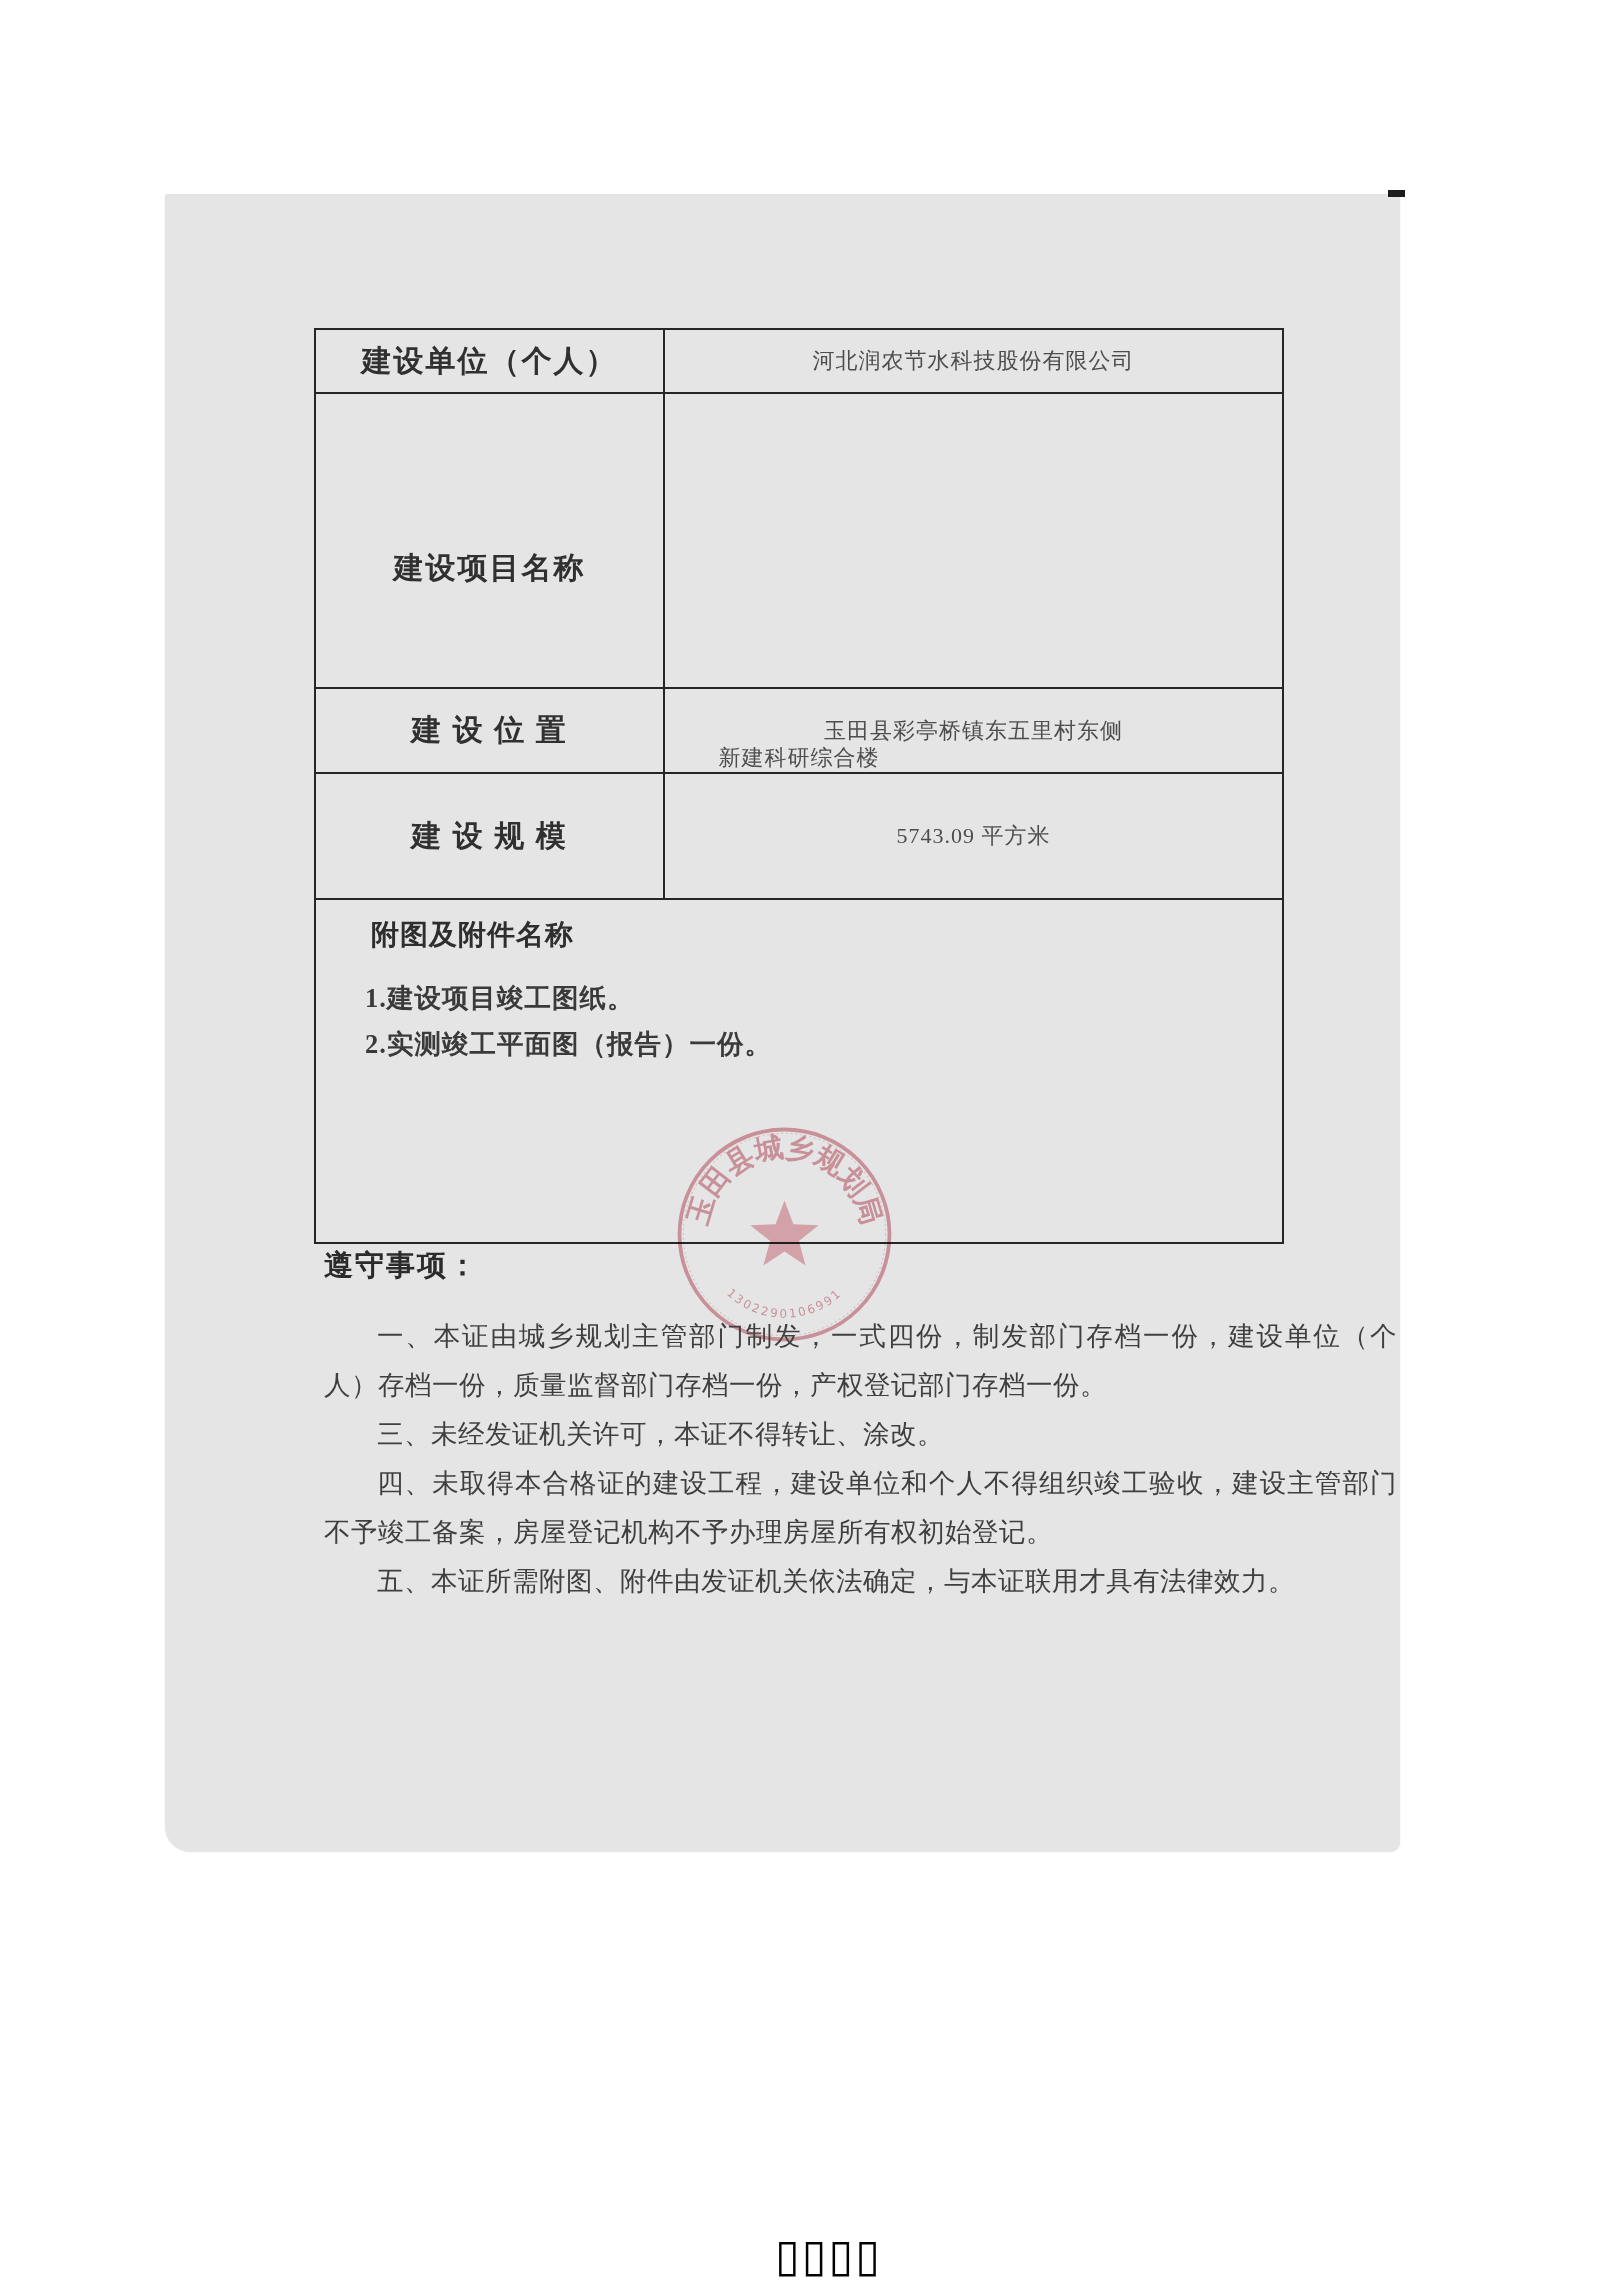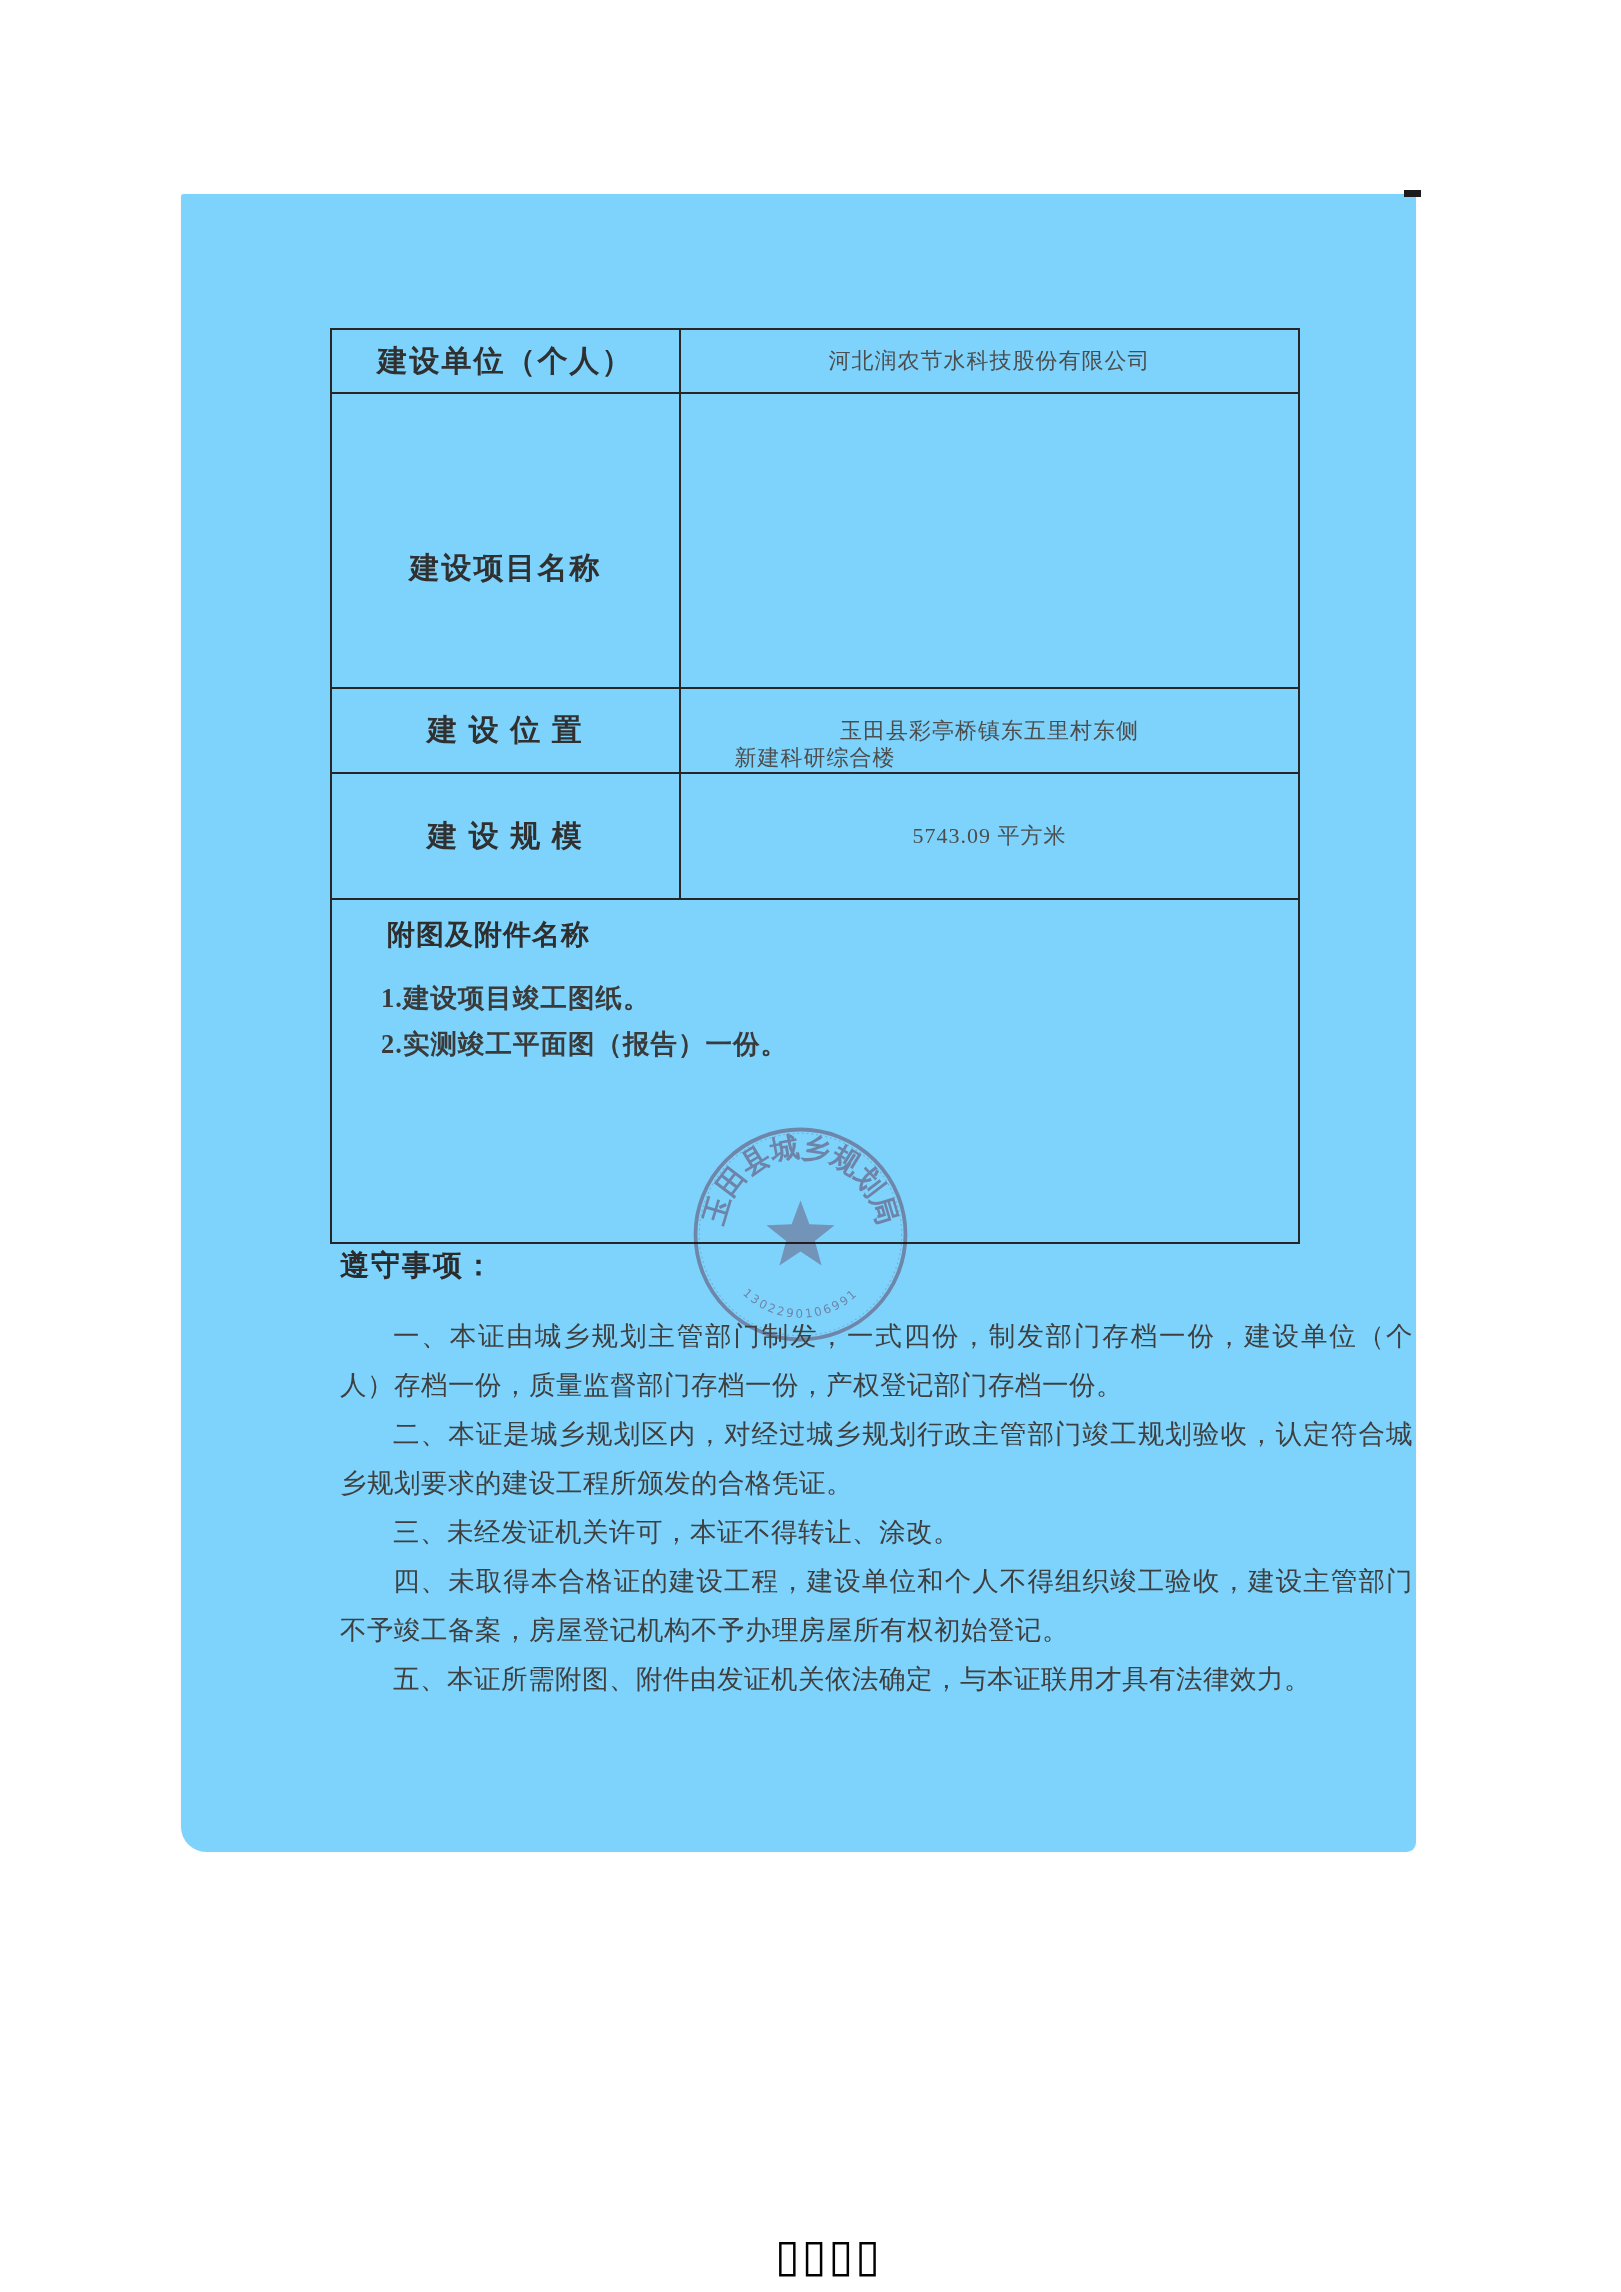--- a/index.html
+++ b/index.html
@@ -7,24 +7,23 @@
     position:relative;
     width:1621px;height:2293px;
     background:#ffffff;
     overflow:hidden;
     font-family:"Liberation Serif","DejaVu Serif",serif;
   }
   
   .page{
     position:absolute;left:165px;top:194px;
     width:1235px;height:1658px;
-    background:#7dd3fc;
+    background:#e5e5e5;
     border-radius:2.9px 2.9px 9.8px 25.5px;
     box-shadow:0 0 2px rgba(0,0,0,0.08);
-    margin-left:16px;
   }
   .corner-mark{
     position:absolute;right:-4.9px;top:-3.9px;
     width:16.7px;height:6.9px;background:#1c1c1c;
   }
   
   .doc-table{
     position:absolute;left:149px;top:134px;
     width:970px;height:916px;
     border:2.9px solid #262626;
@@ -134,21 +133,20 @@
         <text font-size="12.5" fill="#d98f9b" letter-spacing="2.5" font-family="DejaVu Sans, sans-serif" opacity="0.9">
           <textPath href="#seal-bottom-arc" startOffset="50%" text-anchor="middle">1302290106991</textPath>
         </text>
         <polygon points="120,84 129.4,109.1 156.1,110.3 135.2,126.9 142.3,152.7 120,138 97.7,152.7 104.8,126.9 83.9,110.3 110.6,109.1" fill="#e6a0ab" opacity="0.88"></polygon>
       </svg>
     </div>
 
     <div class="notes">
       <h2 class="notes-heading">遵守事项：</h2>
       <p class="note-item first">一、本证由城乡规划主管部门制发，一式四份，制发部门存档一份，建设单位（个人）存档一份，质量监督部门存档一份，产权登记部门存档一份。</p>
-      <p class="note-item">二、本证是城乡规划区内，对经过城乡规划行政主管部门竣工规划验收，认定符合城乡规划要求的建设工程所颁发的合格凭证。</p>
       <p class="note-item">三、未经发证机关许可，本证不得转让、涂改。</p>
       <p class="note-item">四、未取得本合格证的建设工程，建设单位和个人不得组织竣工验收，建设主管部门不予竣工备案，房屋登记机构不予办理房屋所有权初始登记。</p>
       <p class="note-item">五、本证所需附图、附件由发证机关依法确定，与本证联用才具有法律效力。</p>
     </div>
 
   </div>
 
   <div class="tofu">▯▯▯▯</div>
 
 </div>

